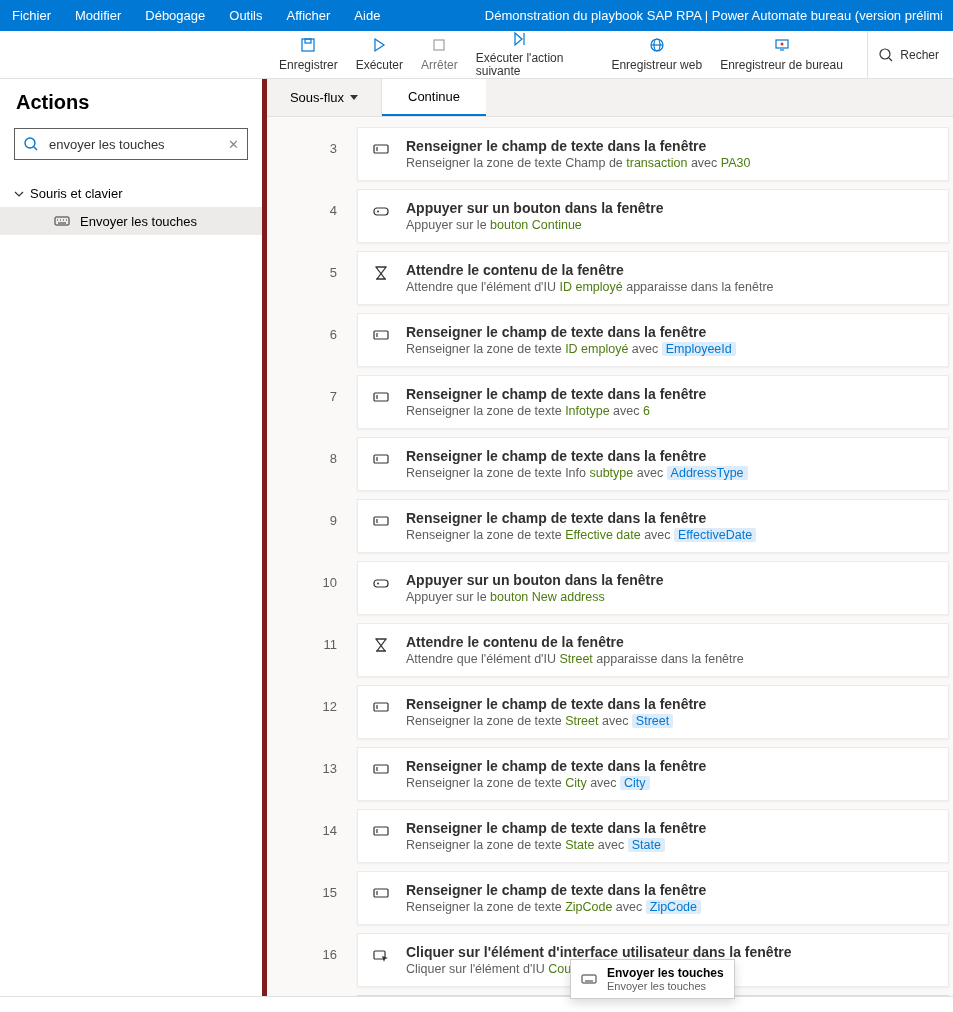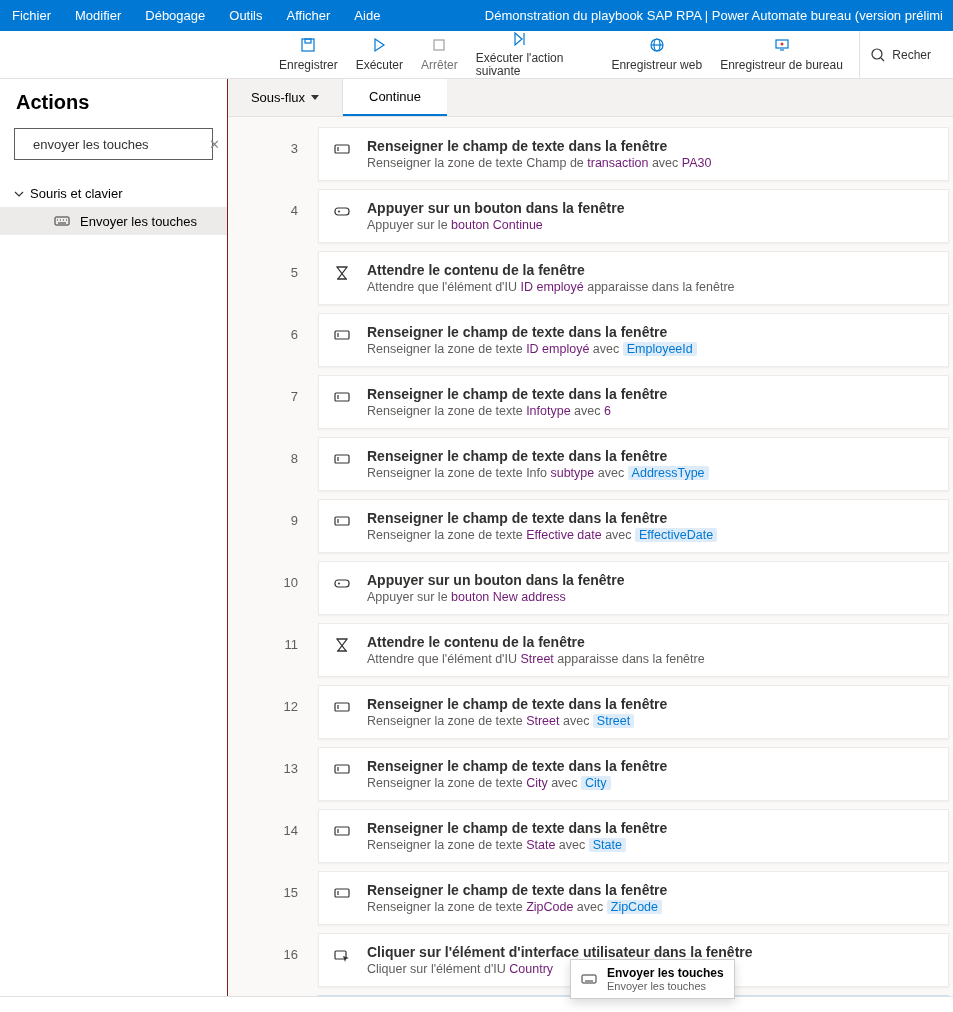--- a/index.html
+++ b/index.html
@@ -6,24 +6,24 @@
   body { width: 953px; height: 1012px; overflow: hidden; background: #fff; position: relative; }
 
   .menubar { background: #0078d4; height: 31px; display: flex; align-items: center; color: #fff; font-size: 13px; position: relative; }
   .menubar .menu-item { padding: 0 12px; height: 25px; display: flex; align-items: center; cursor: pointer; }
   .menubar .title { position: absolute; right: 0; padding-right: 10px; font-size: 13px; white-space: nowrap; }
 
   .toolbar { height: 48px; border-bottom: 1px solid #e1e1e1; display: flex; align-items: center; padding-left: 275px; font-size: 12px; color: #333; gap: 10px; position: relative; }
   .toolbar .tool { display: flex; align-items: center; gap: 5px; cursor: pointer; padding: 0 4px; flex-direction: column; }
   .toolbar .tool svg { width: 16px; height: 16px; }
   .toolbar .tool-double-line { display:flex; flex-direction:column; line-height:13px;}
-  .toolbar .search-right { position:absolute; right:12px; display:flex; align-items:center; gap:6px; border-left:1px solid #e1e1e1; height:100%; padding:0 10px;}
+  .toolbar .search-right { position:absolute; right:4px; display:flex; align-items:center; gap:6px; border-left:1px solid #e1e1e1; height:100%; padding:0 10px;}
 
   .main { display: flex; height: calc(100% - 31px - 48px - 16px); }
-  .sidebar { width: 228px; border-right: 1px solid #7f1d1d; background: #fff; }
+  .sidebar { width: 267px; border-right: 5px solid #7f1d1d; background: #fff; }
   .sidebar-header { font-size: 20px; font-weight: 600; padding: 12px 16px 10px; }
   .search-box { margin: 4px 14px 14px; border: 1px solid #605e5c; height: 32px; display: flex; align-items: center; padding: 0 8px; position: relative; }
   .search-box svg.search-glyph { width: 16px; height: 16px; color: #0078d4; }
   .search-box input { border: none; outline: none; flex: 1; font-size: 13px; margin-left: 10px; color: #333; }
   .search-box .clear { color: #888; font-size: 13px; cursor: pointer; }
   .tree-group { padding: 6px 0; }
   .tree-parent { display: flex; align-items: center; padding: 6px 14px; font-size: 13px; cursor: pointer; gap:6px;}
   .tree-child { display: flex; align-items: center; padding: 6px 14px 6px 54px; font-size: 13px; background: #edebe9; cursor: pointer; gap:10px; position:relative;}
 
   .editor { flex: 1; display: flex; flex-direction: column; background: #faf9f8; }
@@ -32,21 +32,21 @@
   .tab { padding: 0 26px; display: flex; align-items: center; font-size: 13px; border-bottom: 2px solid #0078d4; background:#fff; cursor:pointer;}
   .steps { flex: 1; overflow-y: auto; padding-top: 6px; }
   .step-row { display: flex; align-items: stretch; }
   .step-num { width: 90px; text-align: right; padding: 18px 20px 0 0; font-size: 13px; color: #605e5c; }
   .step-card { flex: 1; margin: 4px 4px 4px 0; background: #fff; border: 1px solid #edebe9; box-shadow: 0 1px 2px rgba(0,0,0,0.05); padding: 10px 14px; display: flex; gap: 14px; cursor:pointer;}
   .step-card.selected { background: #e6f2fb; border-color: #c7e0f4; }
   .step-icon { width: 20px; display:flex; align-items:flex-start; padding-top:2px;}
   .step-text { flex:1; }
   .step-title { font-size: 14px; font-weight: 600; color: #323130; }
   .step-desc { font-size: 12.5px; color: #605e5c; margin-top: 2px; }
-  .step-desc .link { color: #701a75; }
+  .step-desc .link { color: #4d7c0f; }
   .step-desc .var { background: #deecf9; color: #0078d4; padding: 0 4px; border-radius: 2px; }
 
   .tooltip { position: absolute; left: 570px; top: 959px; background: #fff; border: 1px solid #ccc; box-shadow: 0 4px 10px rgba(0,0,0,0.15); padding: 6px 10px; display: flex; gap: 10px; align-items: center; font-size: 11px; z-index: 10;}
   .tooltip .tt-title { font-weight:600; font-size:12px;}
   .tooltip .tt-sub { color:#605e5c;}
   .statusbar { height:16px; border-top:1px solid #e1e1e1; background:#fff;}
   .chev::after{content:"";display:inline-block;border-left:4px solid transparent;border-right:4px solid transparent;border-top:5px solid #333;margin-left:2px;}
   svg { display:block; }
 </style>
 </head>

